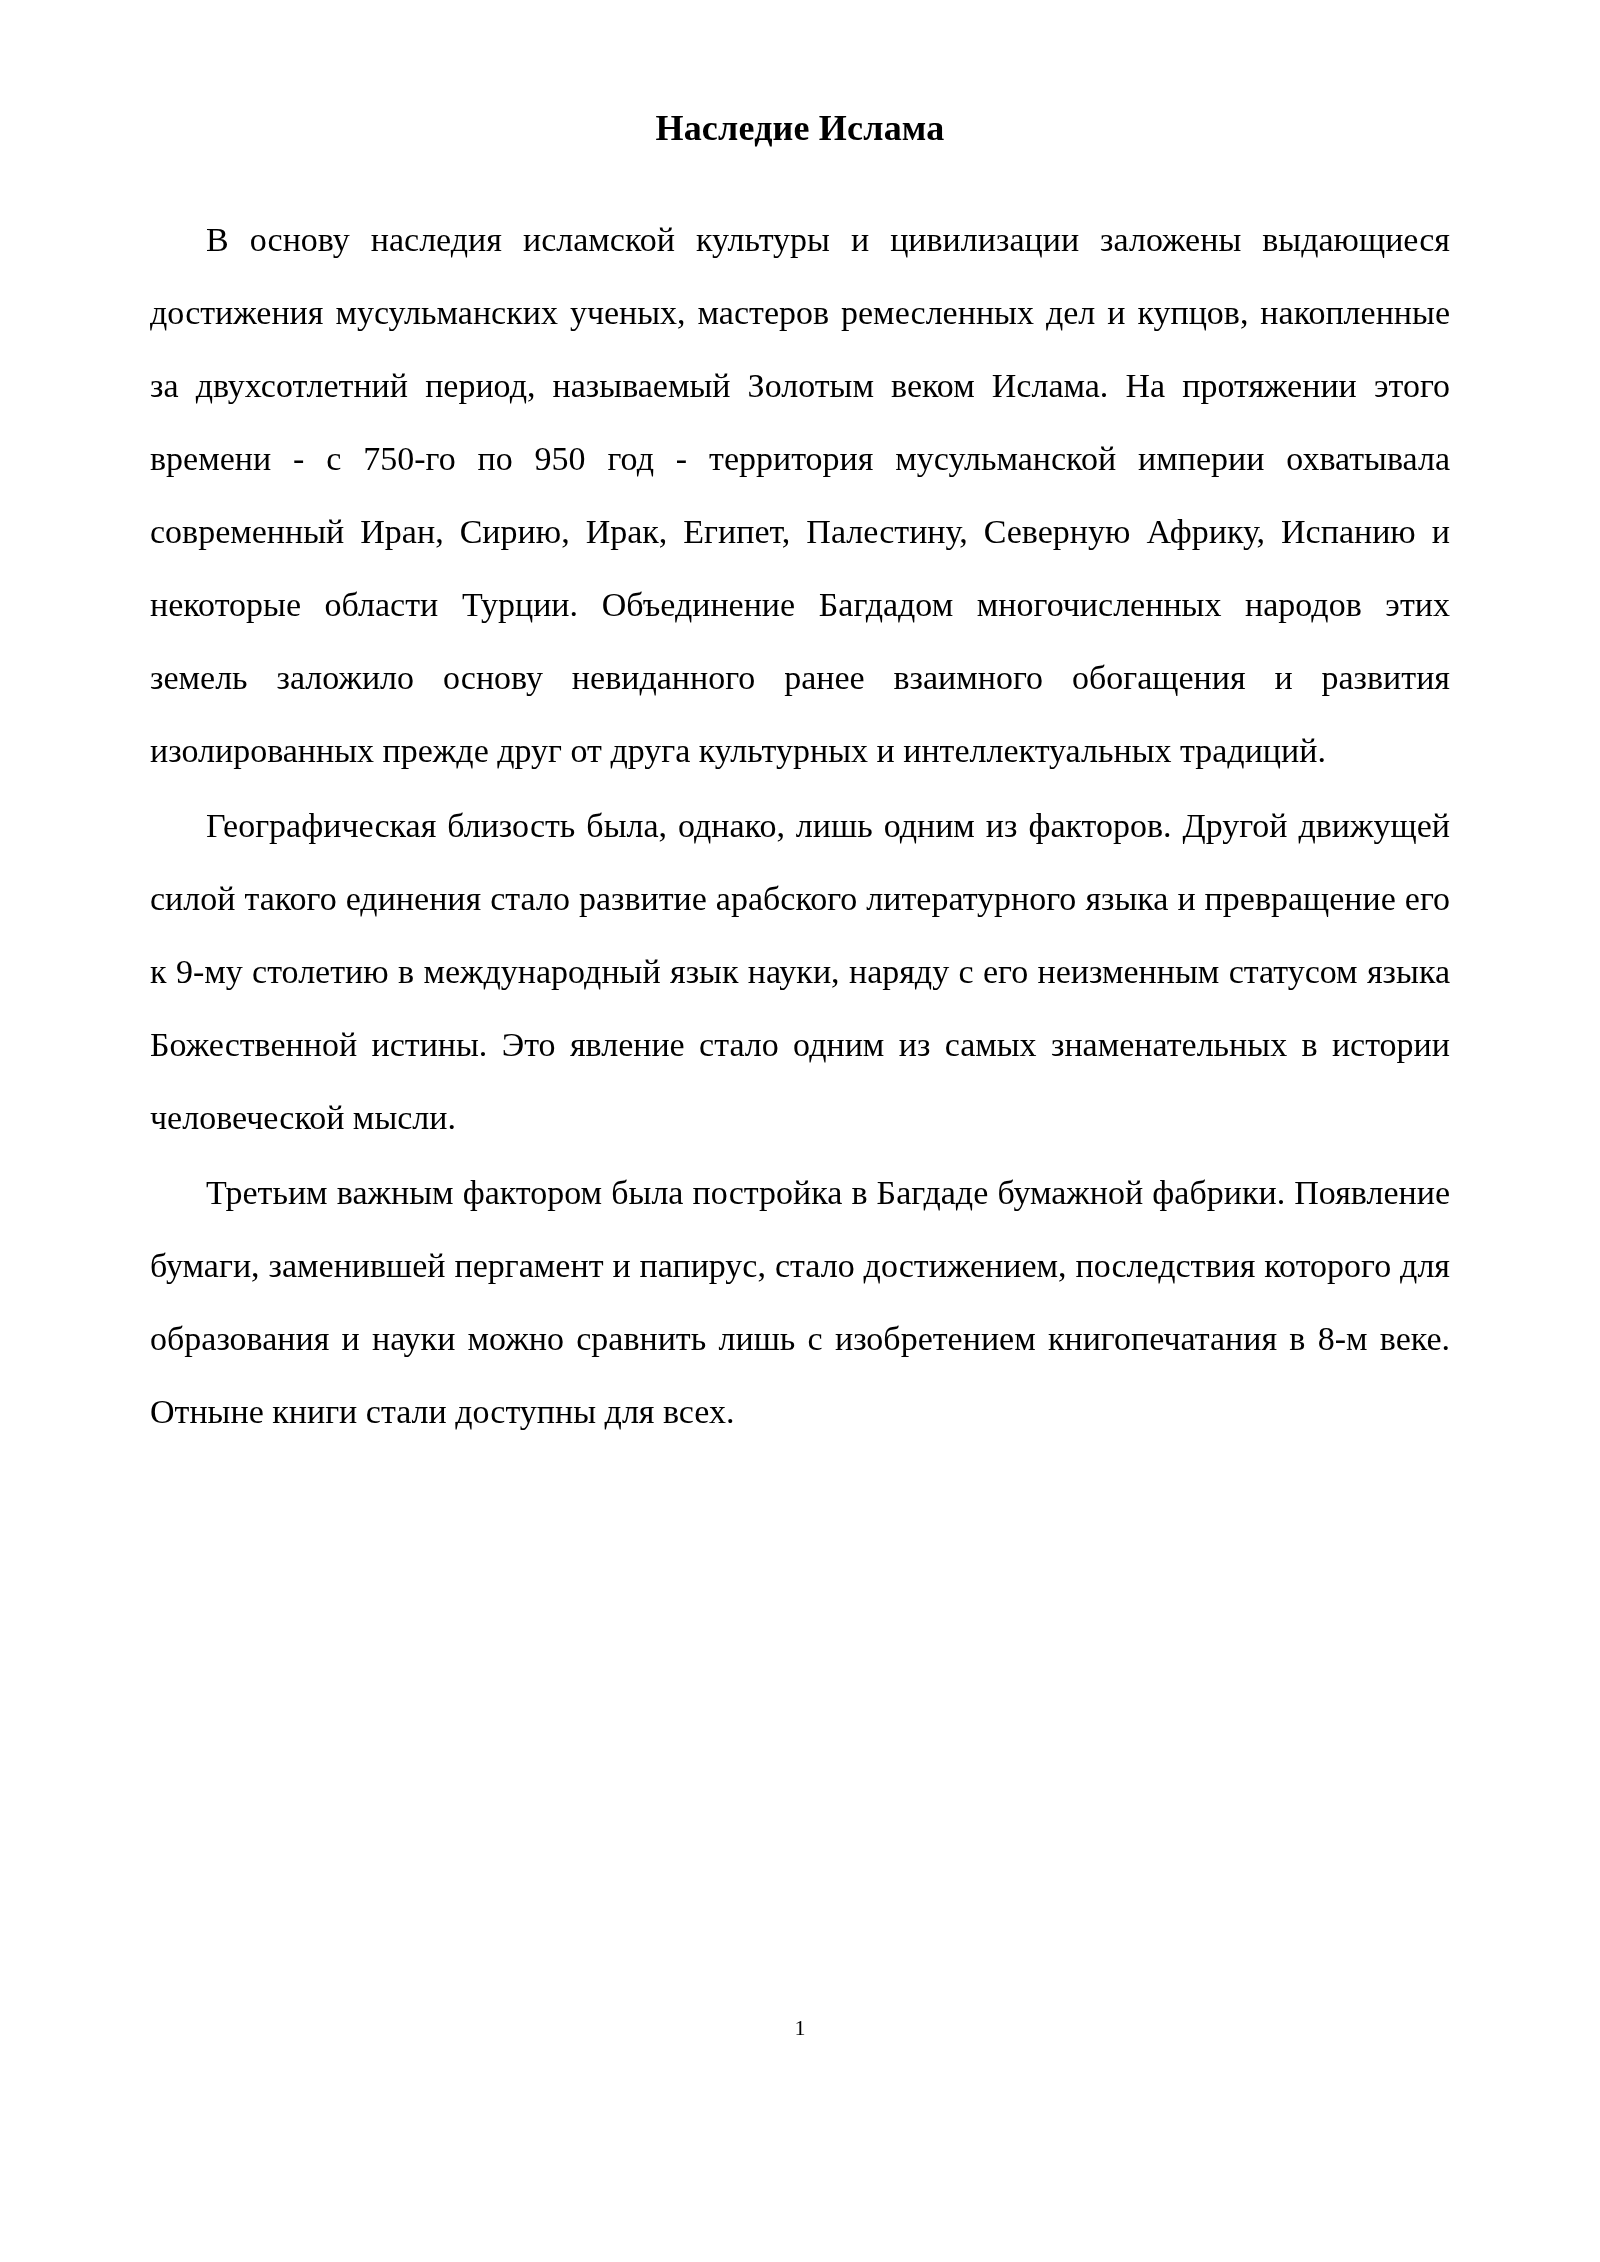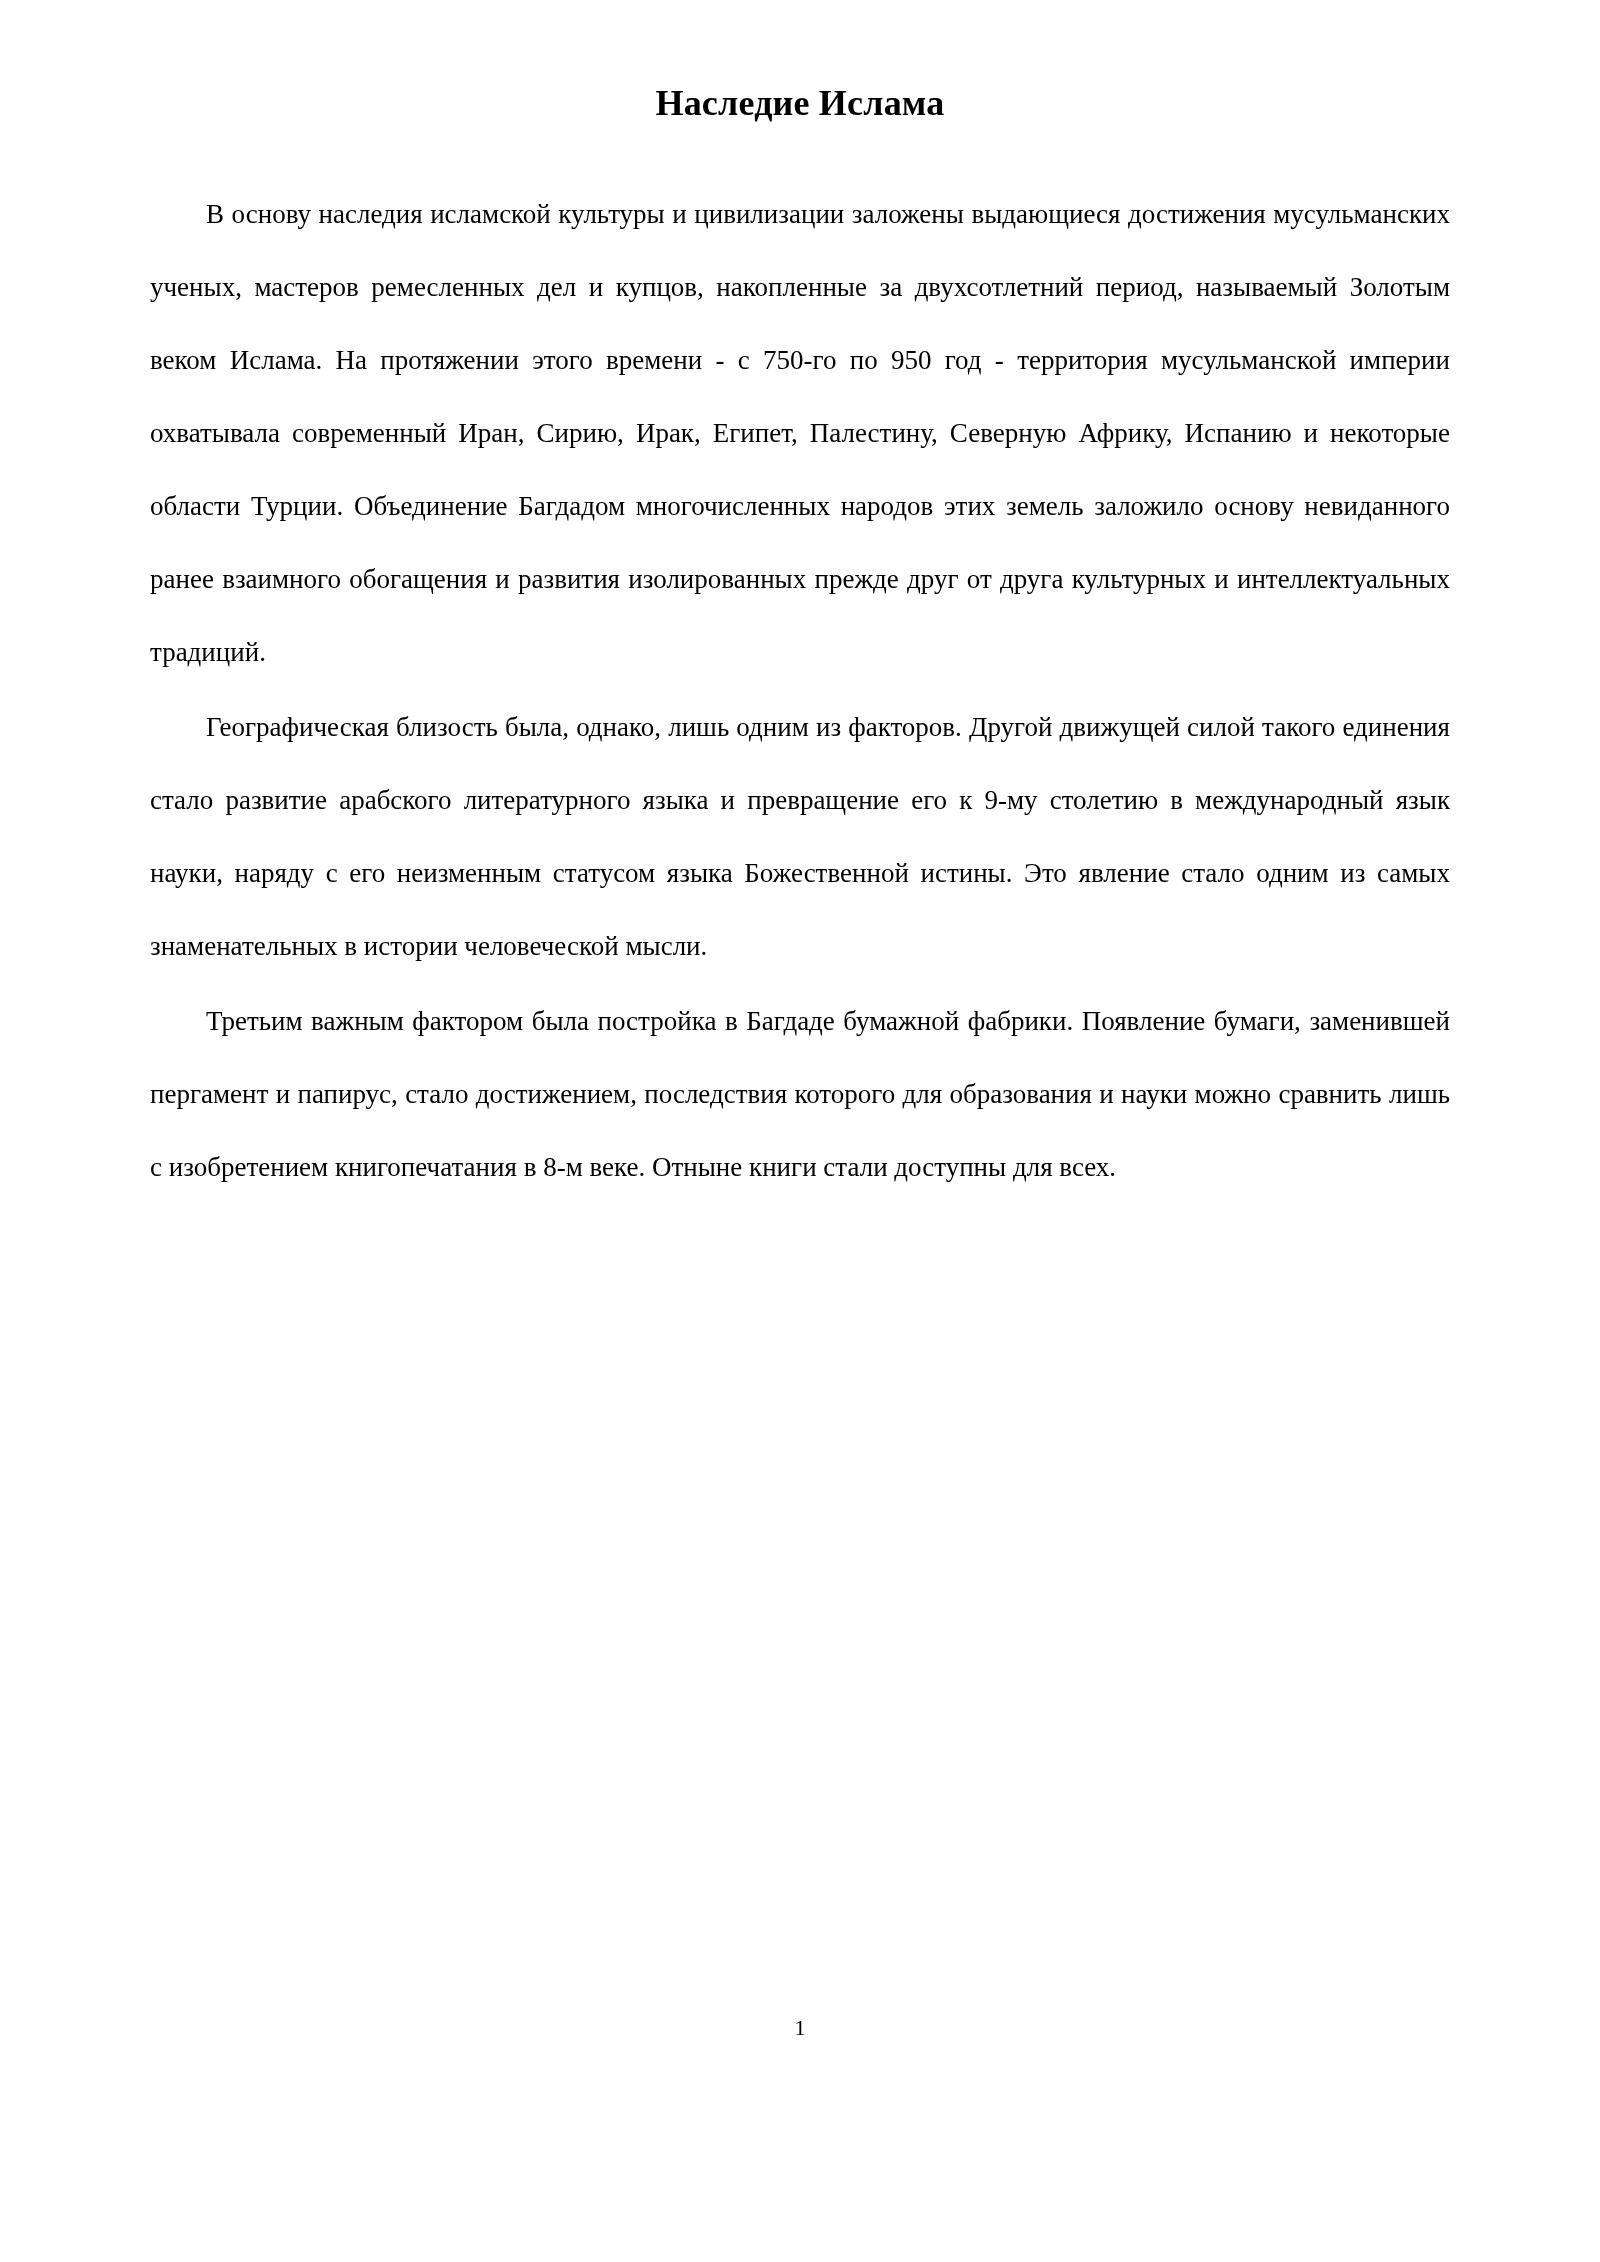--- a/index.html
+++ b/index.html
@@ -25,25 +25,25 @@
     left: 150px;
     top: 0;
     width: 1300px;
   }
   .doc-title {
     font-size: 36px;
     font-weight: bold;
     text-align: center;
     letter-spacing: 0.2px;
     margin: 0;
-    padding-top: 85px;
+    padding-top: 110px;
     line-height: 1.0;
   }
   .para {
-    font-size: 27px;
+    font-size: 34px;
     line-height: 73px;
     text-align: justify;
     text-justify: inter-word;
     text-indent: 56px;
     margin: 0;
     hyphens: none;
     word-spacing: 0.0px;
   }
   .para.first {
     margin-top: 57px;

